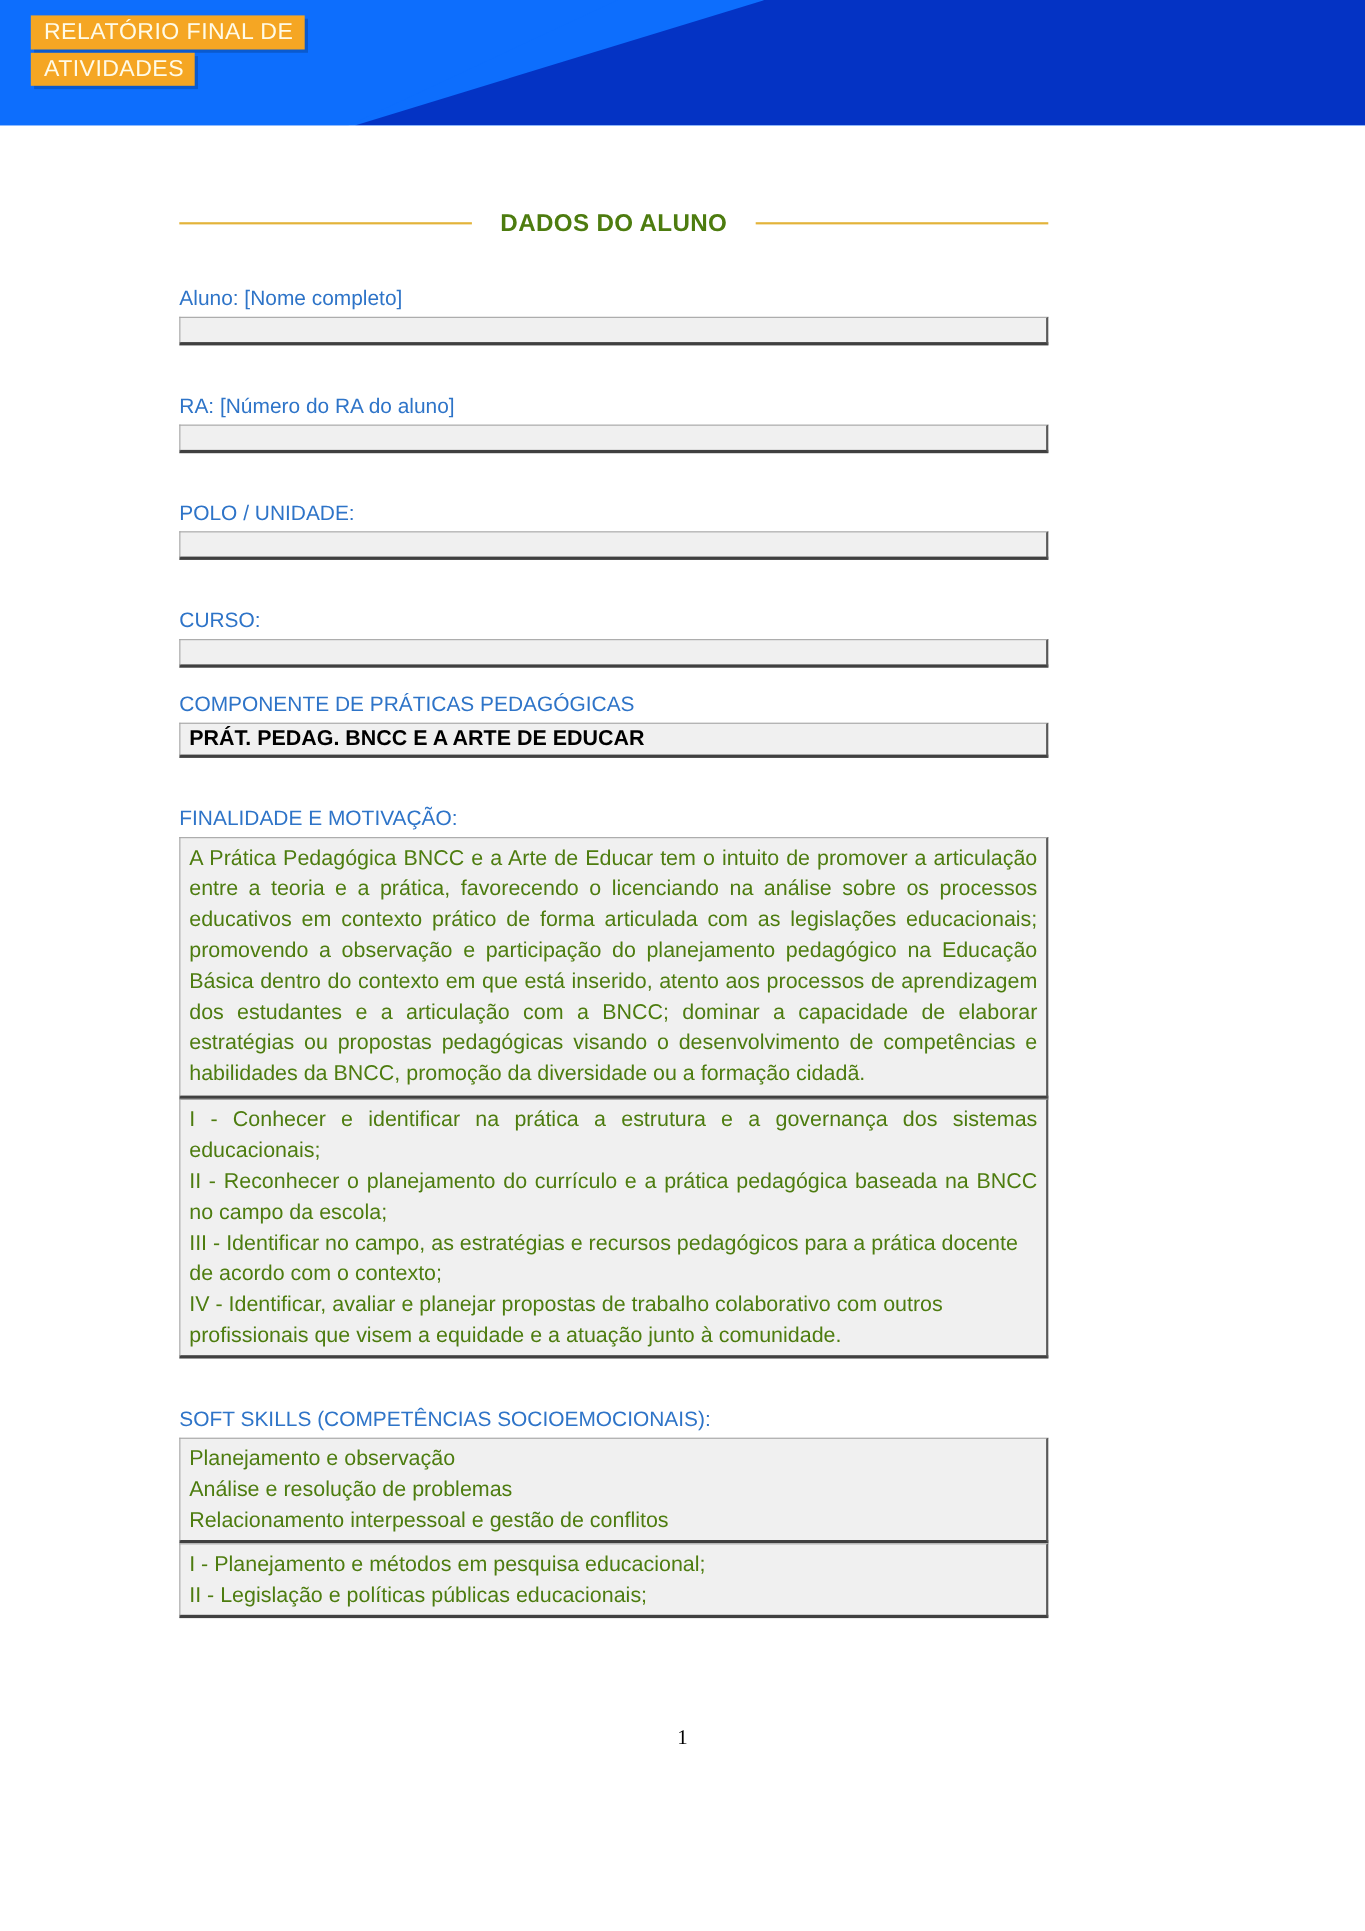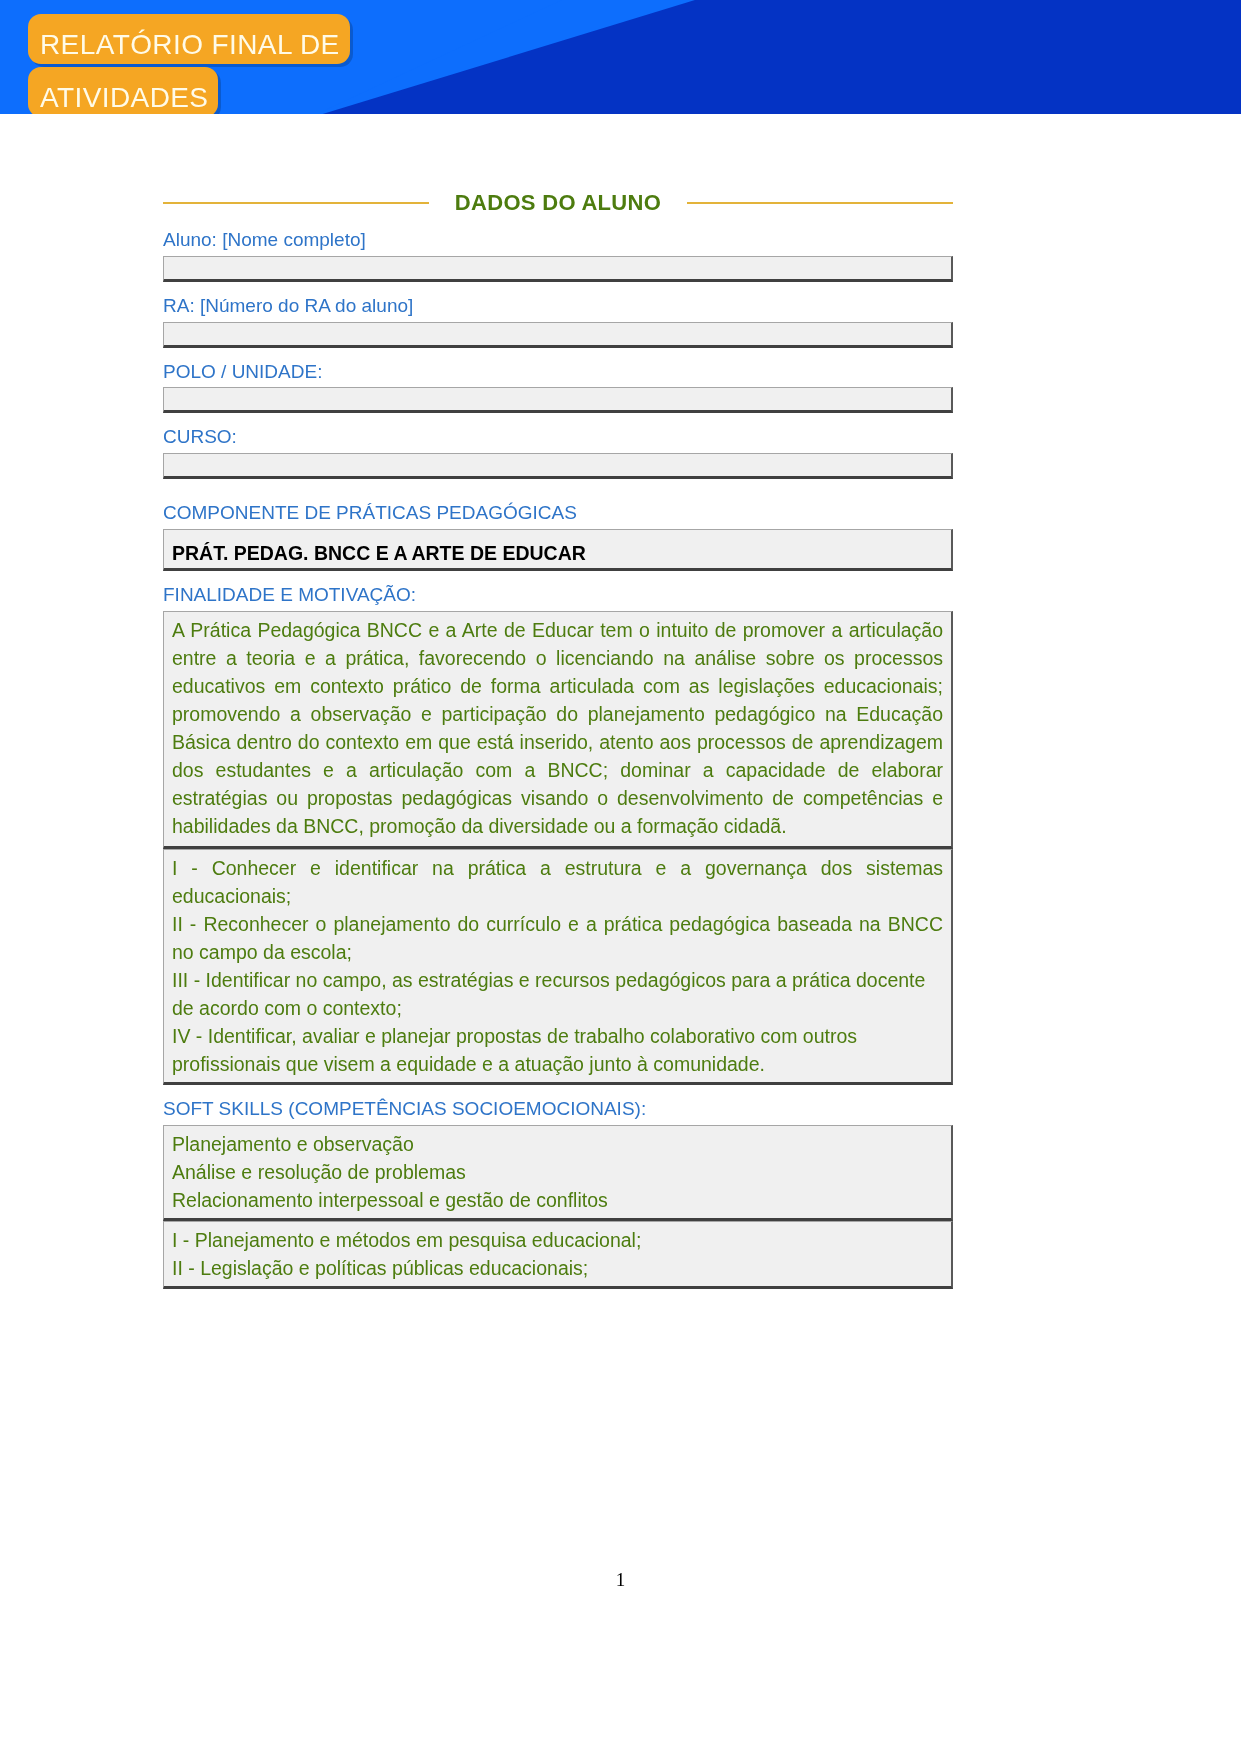--- a/index.html
+++ b/index.html
@@ -44,26 +44,25 @@
   .banner-title-wrap {
     position: absolute;
     left: 28px;
     top: 14px;
     z-index: 5;
   }
   .banner-line {
     display: inline-block;
     background: #f5a623;
     color: #fffbe8;
-    font-size: 28px;
+    font-size: 21px;
     letter-spacing: 0.4px;
     line-height: 1.08;
-    padding: 16px 10px 4px 12px;
+    padding: 4px 10px 4px 12px;
     box-shadow: 3px 3px 0 rgba(0,0,0,0.18);
-    border-radius: 13px;
   }
   .banner-line-2 {
     margin-top: 3px;
   }
 
   
   .page {
     position: relative;
     width: 1241px;
     padding: 0;
@@ -96,21 +95,21 @@
     color: #4d7c0f;
     letter-spacing: 0.3px;
     white-space: nowrap;
   }
 
   
   .field-label {
     color: #2e74c8;
     font-size: 19px;
     line-height: 1.25;
-    margin-top: 12px;
+    margin-top: 44px;
     margin-bottom: 4px;
   }
   .field-label.tight { margin-top: 22px; }
 
   
   .box {
     background: #f0f0f0;
     border-top: 1px solid #a6a6a6;
     border-left: 1px solid #a6a6a6;
     border-right: 2px solid #595959;
@@ -121,21 +120,21 @@
   .box-input {
     height: 26px;
   }
   .box-text {
     padding: 4px 8px 4px 8px;
     font-size: 19.5px;
     line-height: 1.44;
     color: #4d7c0f;
   }
   .box-strong {
-    padding: 12px 8px 3px 8px;
+    padding: 2px 8px 3px 8px;
     font-size: 19.5px;
     font-weight: bold;
     color: #000000;
   }
   .justify {
     text-align: justify;
     text-justify: inter-word;
   }
   .para-box {
     min-height: 238px;

